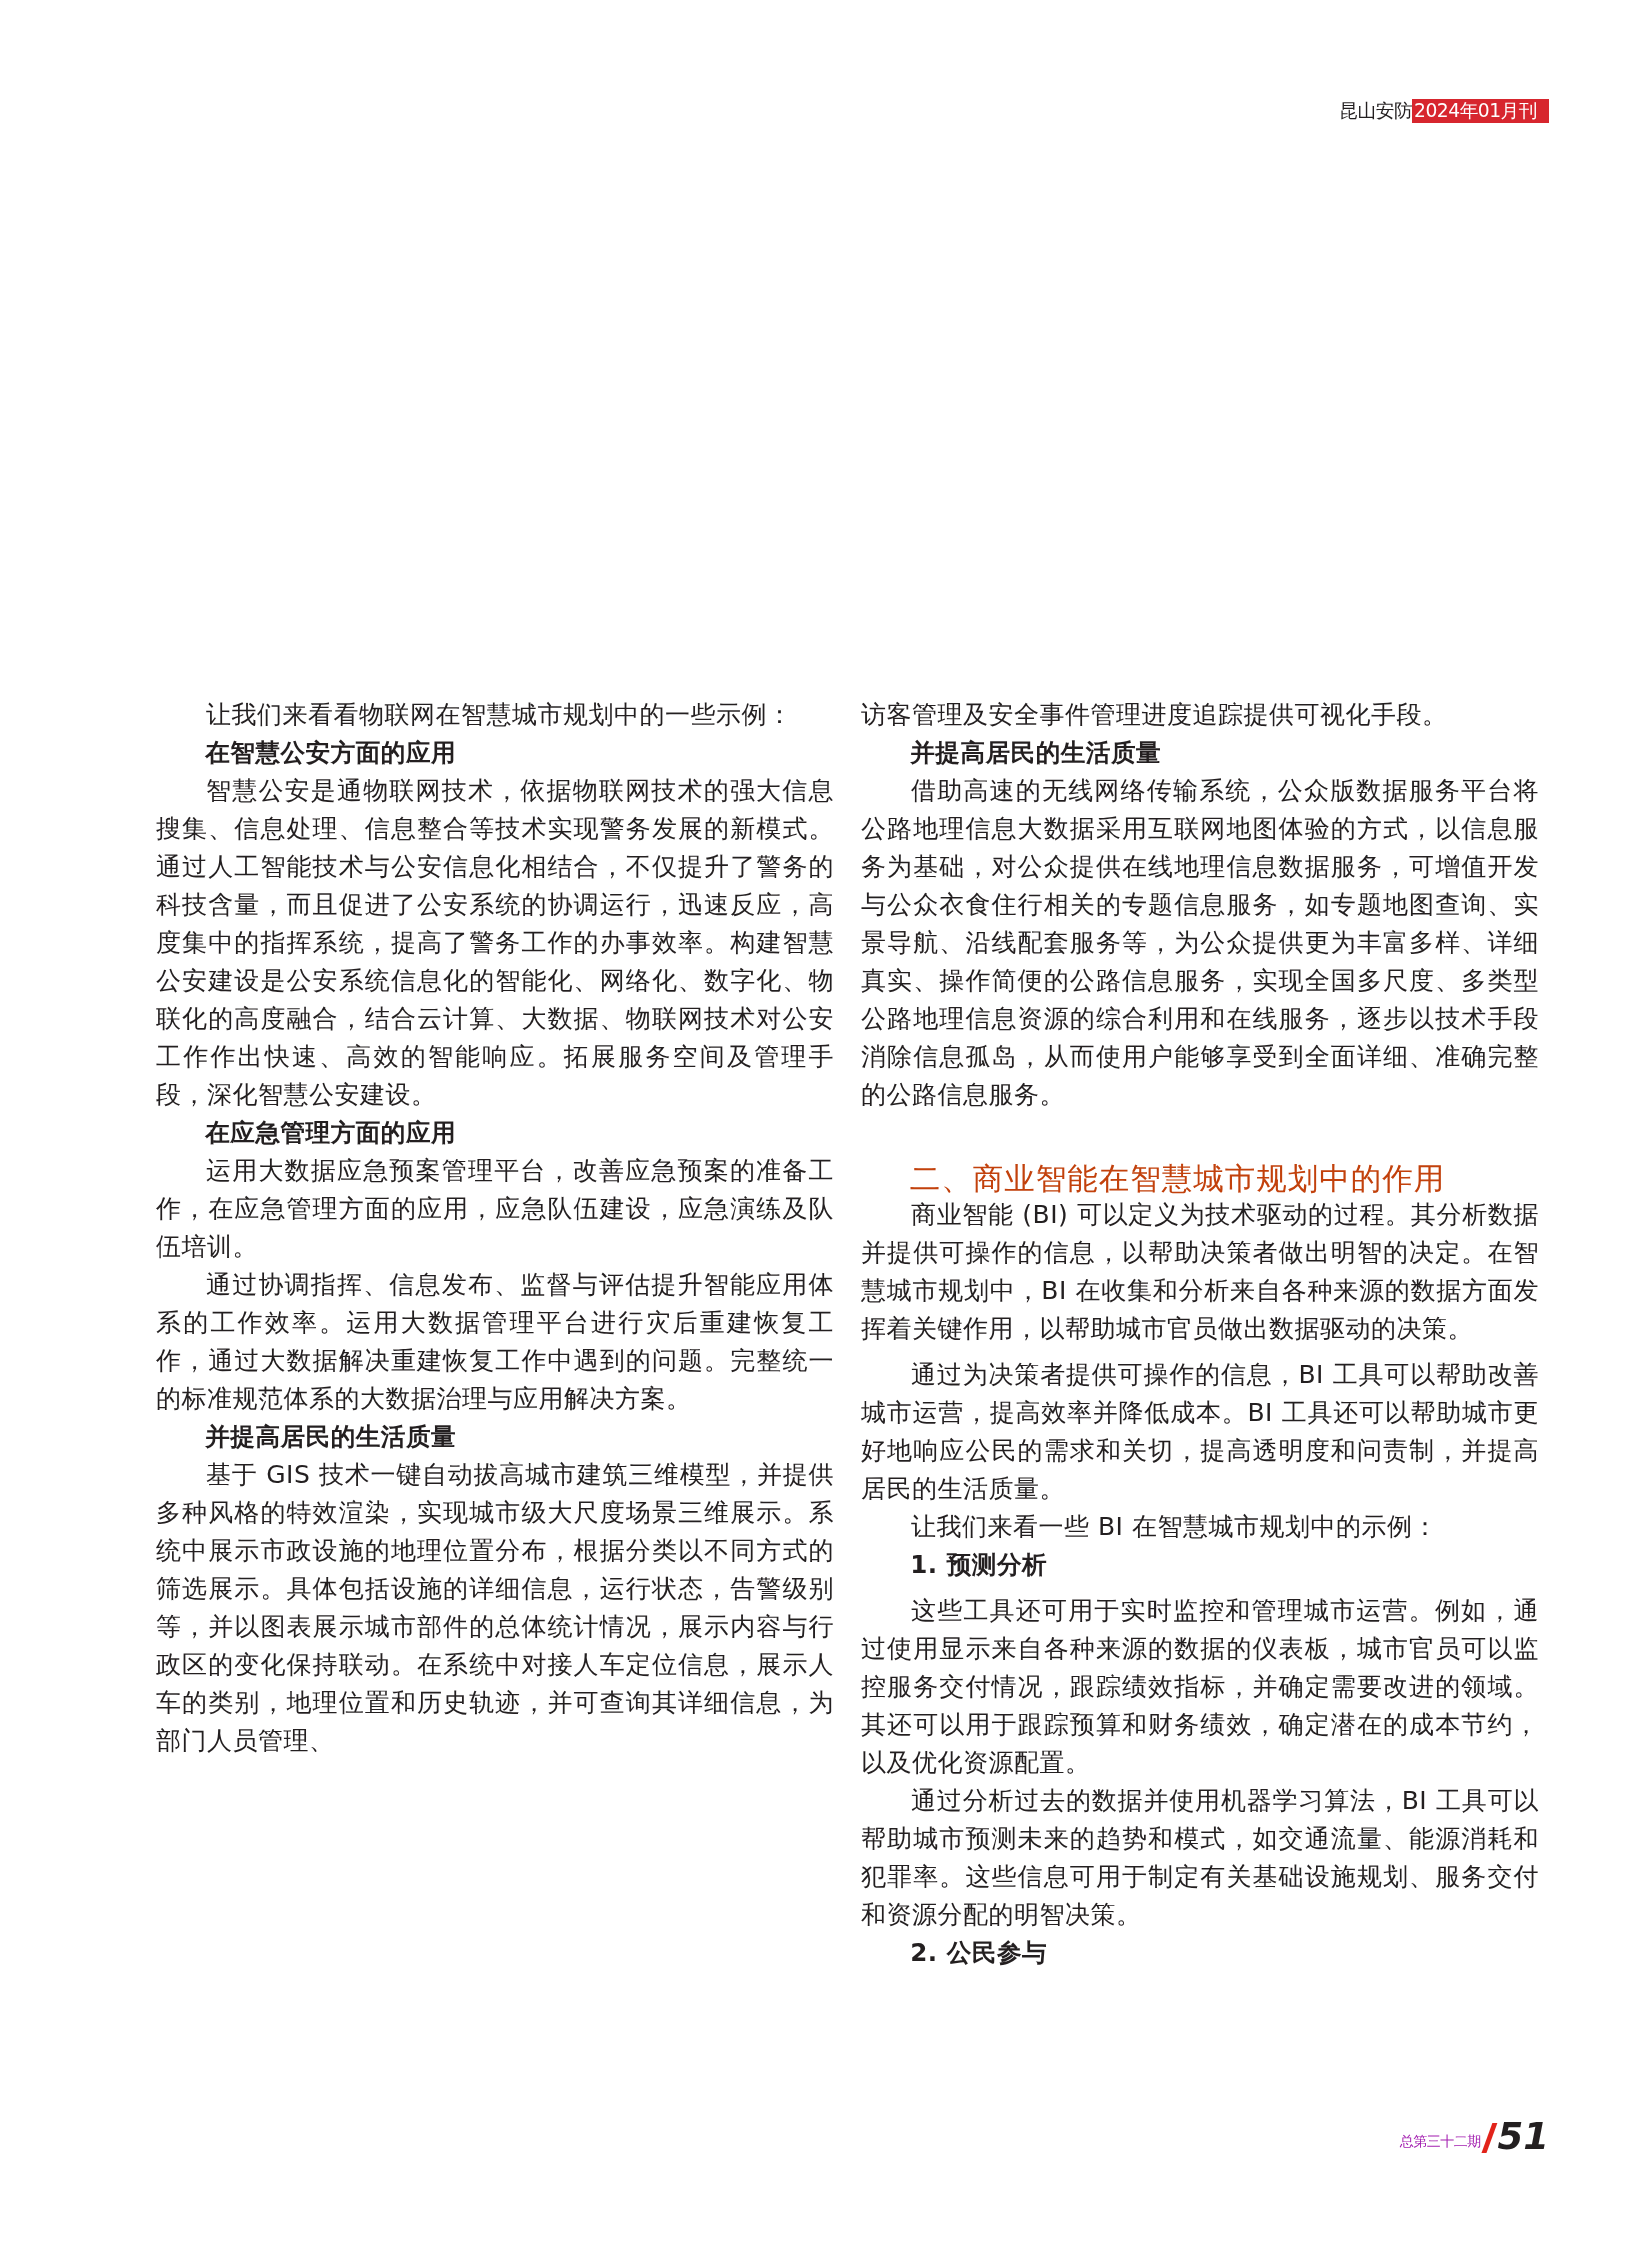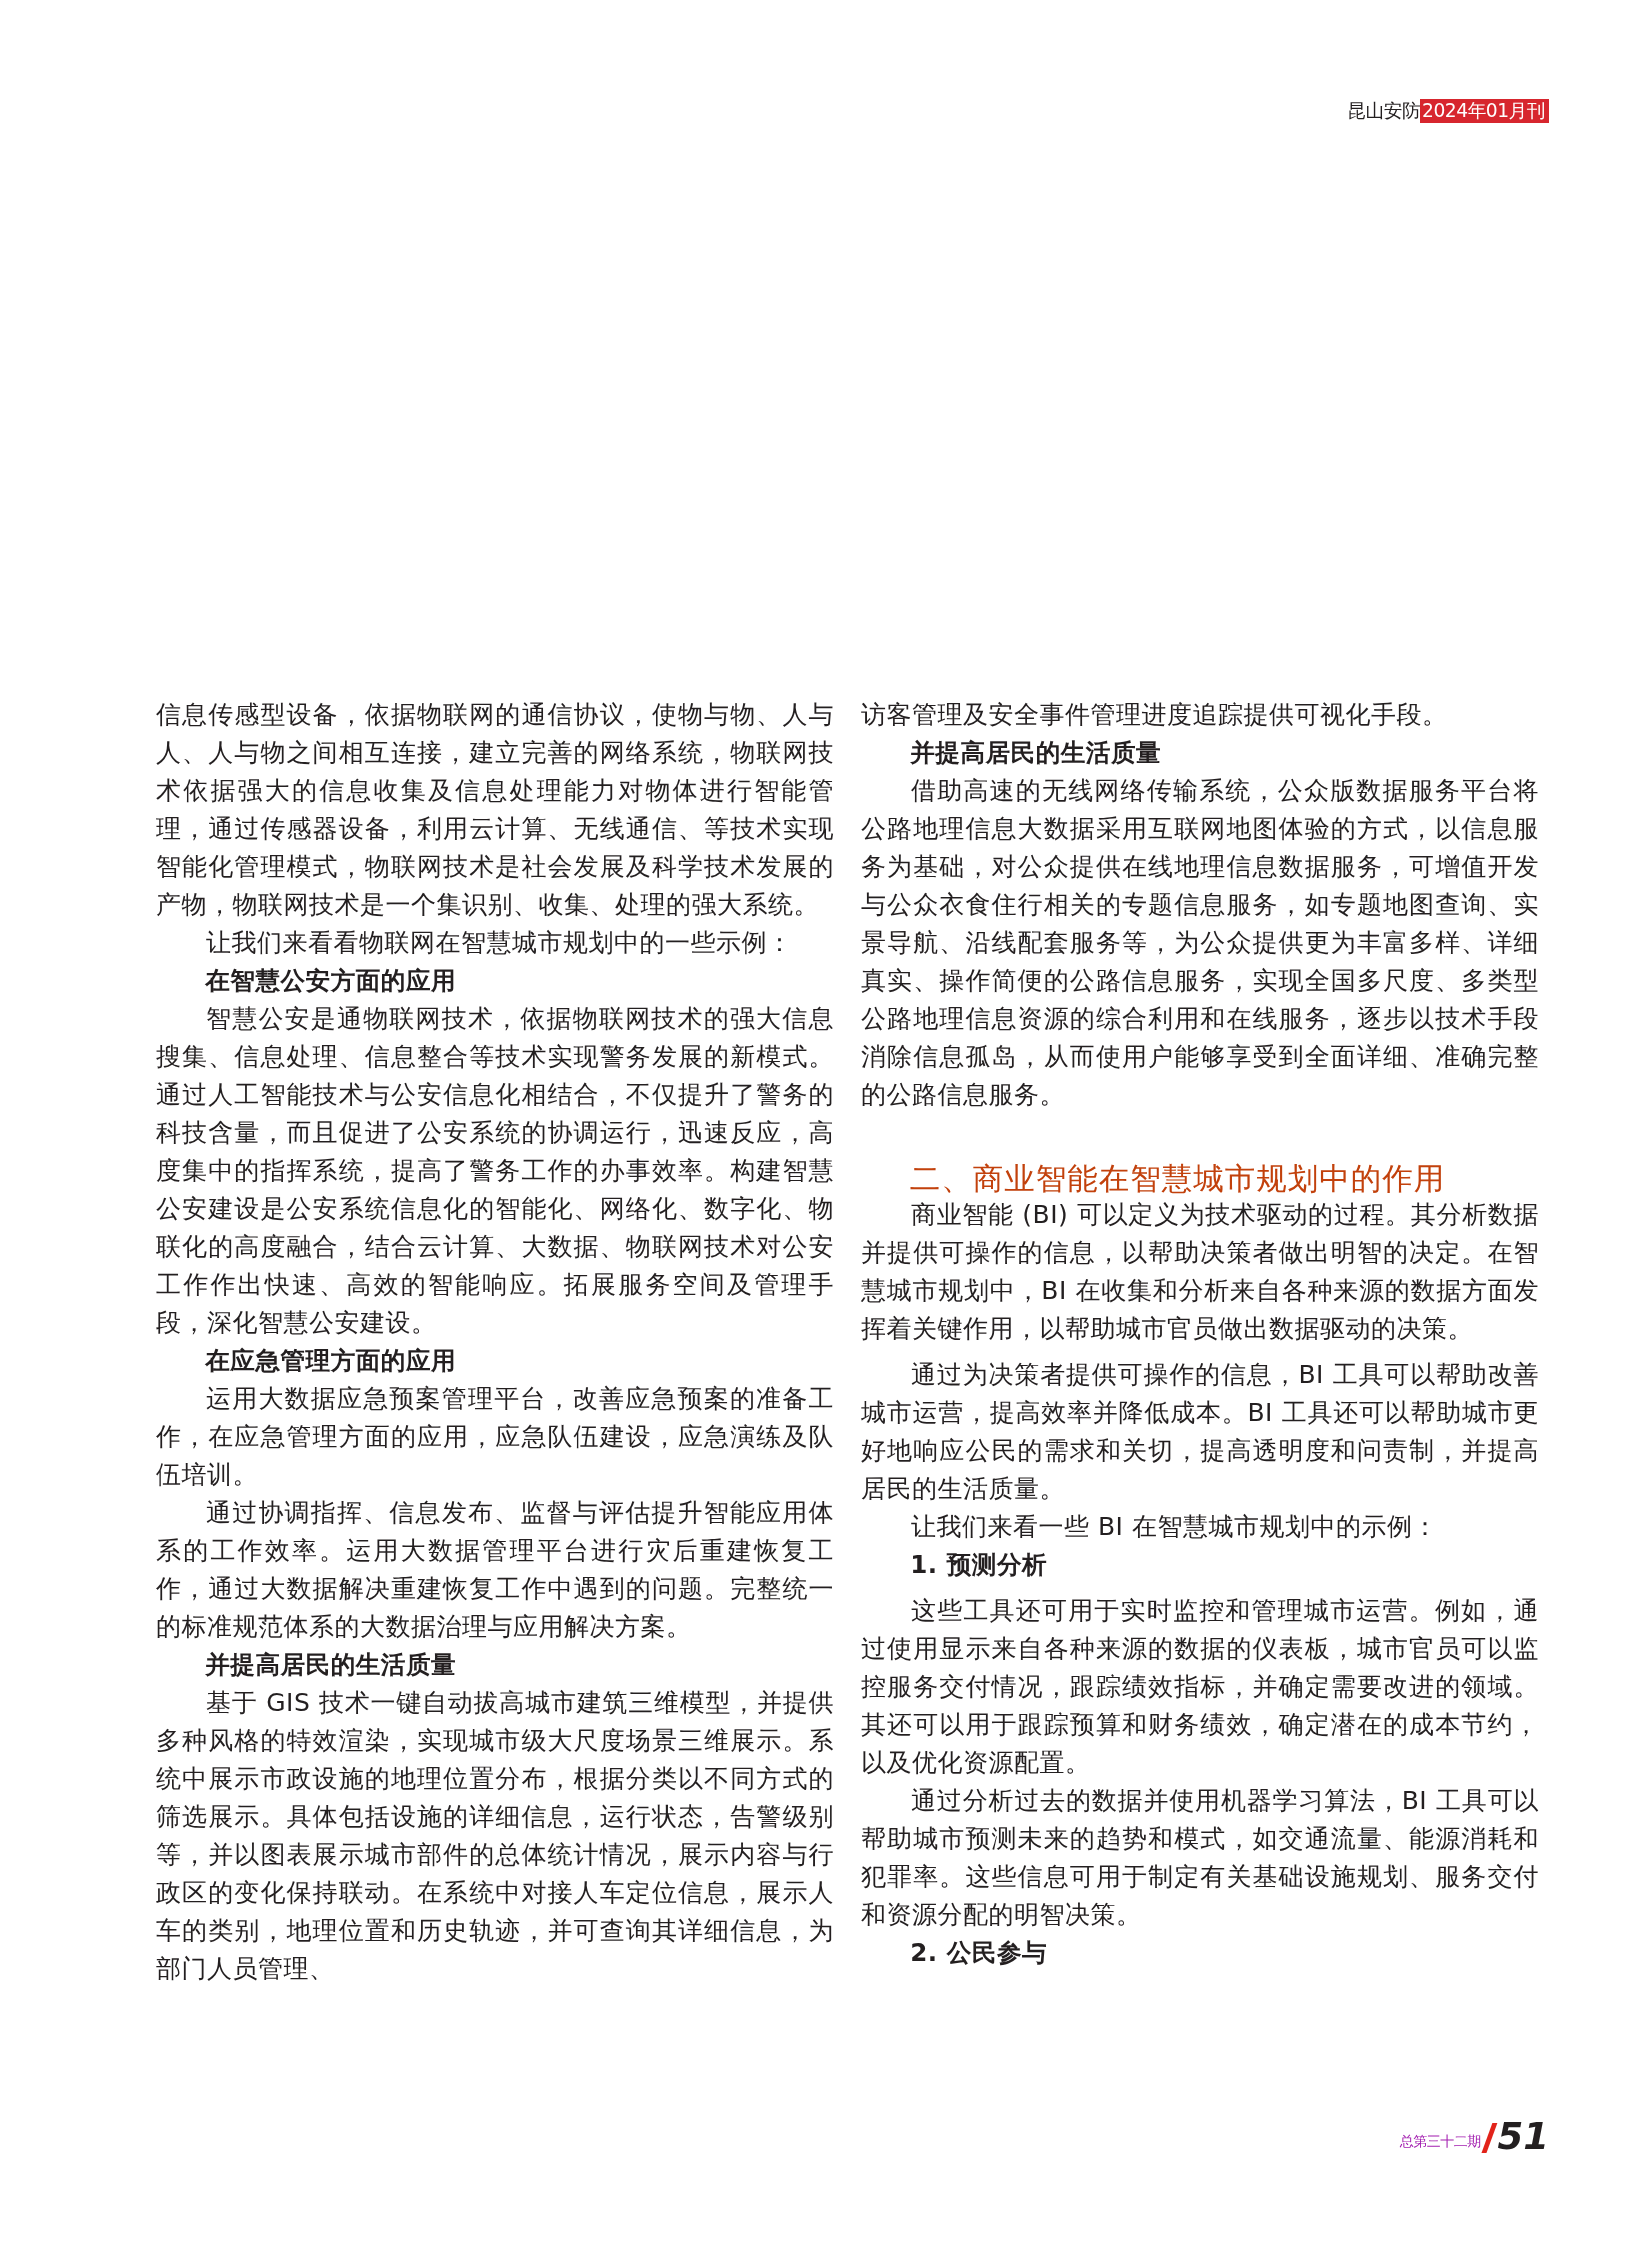--- a/index.html
+++ b/index.html
@@ -7,21 +7,21 @@
       width: 1652px; height: 2257px; position: relative; overflow: hidden;
       font-family: "DejaVu Sans", "Liberation Sans", sans-serif;
       color: #231f20;
     }
     .header {
       position: absolute; top: 99px; right: 103px;
       display: flex; align-items: flex-start;
       font-size: 18.7px; line-height: 23.6px; letter-spacing: -0.5px;
     }
     .header .mag { color: #231f20; }
-    .header .issue { background: #d7262e; color: #ffffff; padding: 0 4px 0 2px; }
+    .header .issue { background: #d7262e; color: #ffffff; padding: 0 12px 0 2px; }
 
     .col {
       position: absolute; top: 696px; width: 678px;
       font-size: 25px; line-height: 38px; letter-spacing: 0.5px;
       text-align: justify;
     }
     .col.left { left: 156px; }
     .col.right { left: 861px; }
     .col p { margin: 0; text-indent: 2em; }
     .col p.noindent { text-indent: 0; }
@@ -44,21 +44,20 @@
   </style>
 </head>
 <body>
 
 <div class="header">
   <span class="mag">昆山安防</span>
   <span class="issue">2024年01月刊</span>
 </div>
 
 <div class="col left">
-  <p class="noindent">信息传感型设备，依据物联网的通信协议，使物与物、人与人、人与物之间相互连接，建立完善的网络系统，物联网技术依据强大的信息收集及信息处理能力对物体进行智能管理，通过传感器设备，利用云计算、无线通信、等技术实现智能化管理模式，物联网技术是社会发展及科学技术发展的产物，物联网技术是一个集识别、收集、处理的强大系统。</p>
   <p>让我们来看看物联网在智慧城市规划中的一些示例：</p>
   <h4>在智慧公安方面的应用</h4>
   <p>智慧公安是通物联网技术，依据物联网技术的强大信息搜集、信息处理、信息整合等技术实现警务发展的新模式。通过人工智能技术与公安信息化相结合，不仅提升了警务的科技含量，而且促进了公安系统的协调运行，迅速反应，高度集中的指挥系统，提高了警务工作的办事效率。构建智慧公安建设是公安系统信息化的智能化、网络化、数字化、物联化的高度融合，结合云计算、大数据、物联网技术对公安工作作出快速、高效的智能响应。拓展服务空间及管理手段，深化智慧公安建设。</p>
   <h4>在应急管理方面的应用</h4>
   <p>运用大数据应急预案管理平台，改善应急预案的准备工作，在应急管理方面的应用，应急队伍建设，应急演练及队伍培训。</p>
   <p>通过协调指挥、信息发布、监督与评估提升智能应用体系的工作效率。运用大数据管理平台进行灾后重建恢复工作，通过大数据解决重建恢复工作中遇到的问题。完整统一的标准规范体系的大数据治理与应用解决方案。</p>
   <h4>并提高居民的生活质量</h4>
   <p>基于 GIS 技术一键自动拔高城市建筑三维模型，并提供多种风格的特效渲染，实现城市级大尺度场景三维展示。系统中展示市政设施的地理位置分布，根据分类以不同方式的筛选展示。具体包括设施的详细信息，运行状态，告警级别等，并以图表展示城市部件的总体统计情况，展示内容与行政区的变化保持联动。在系统中对接人车定位信息，展示人车的类别，地理位置和历史轨迹，并可查询其详细信息，为部门人员管理、</p>
 </div>
 

